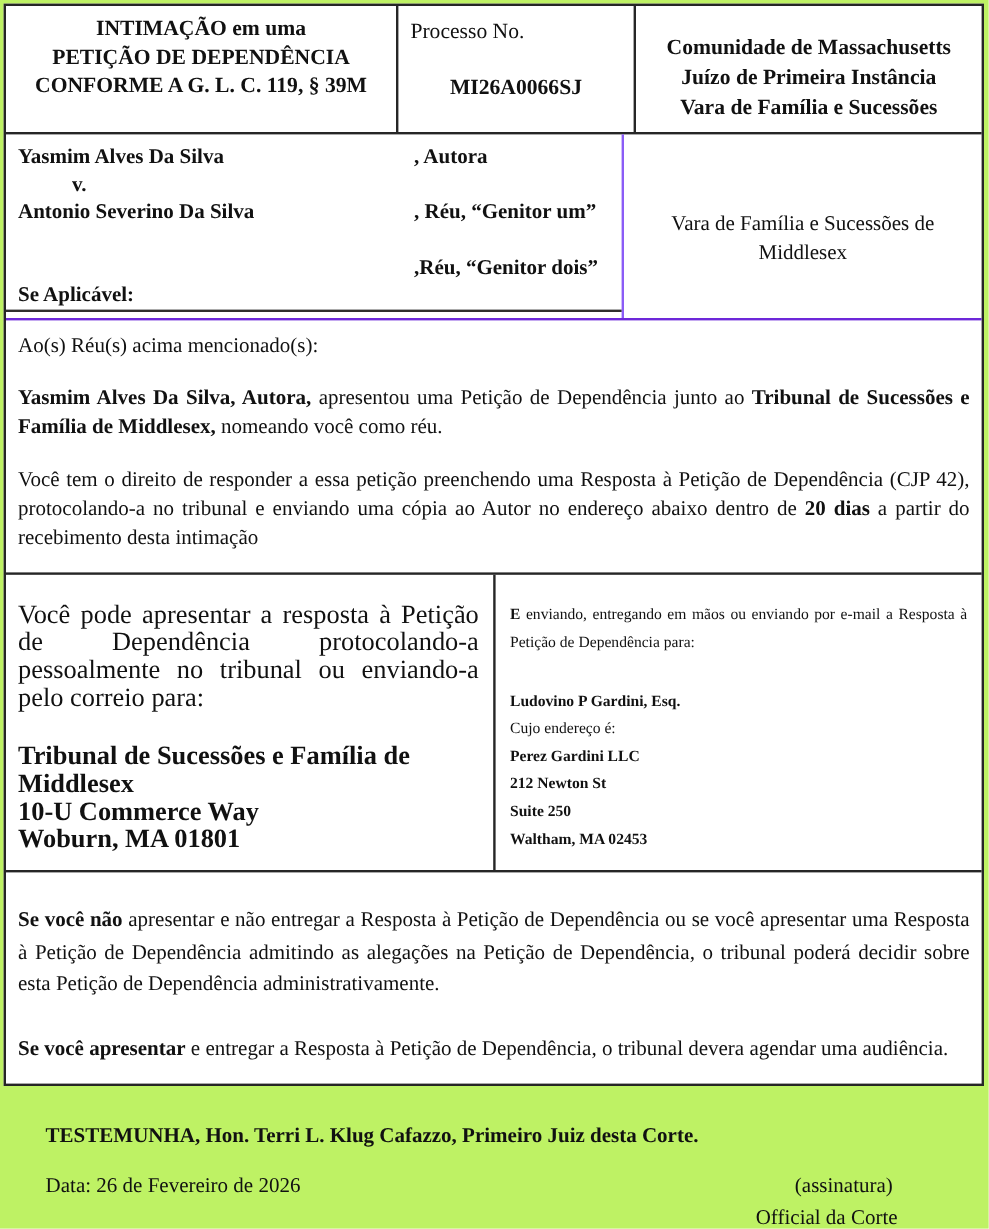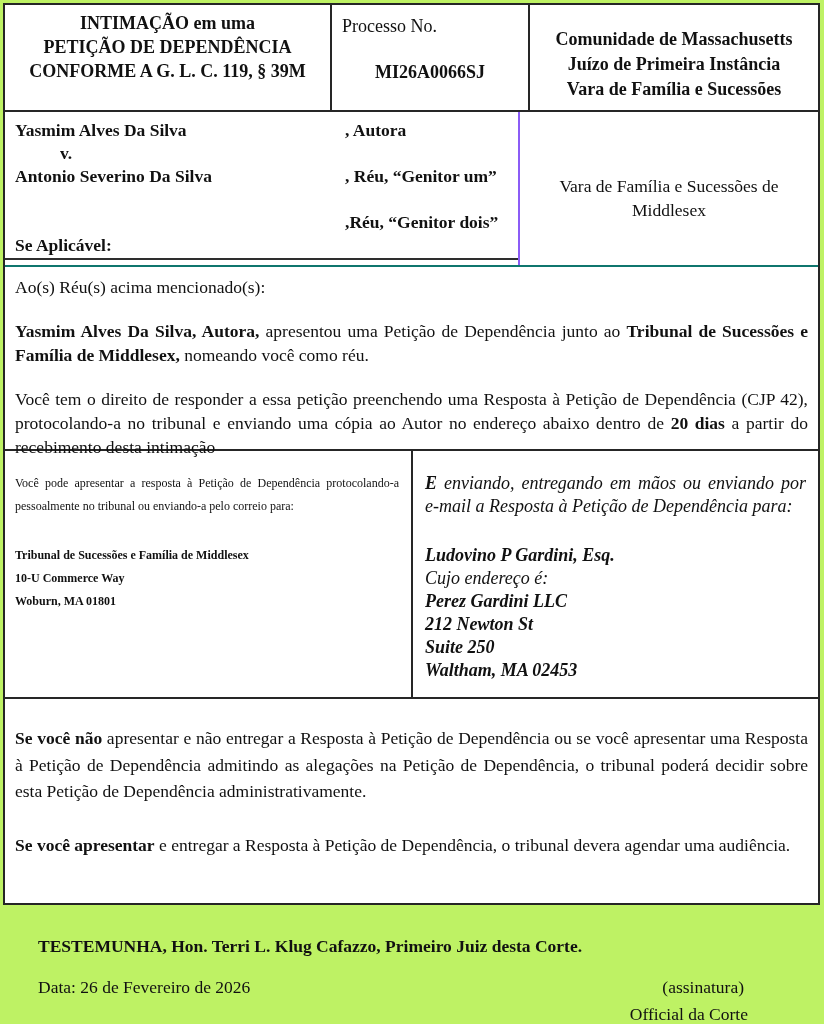--- a/index.html
+++ b/index.html
@@ -63,44 +63,44 @@
     position:absolute;left:0;right:0;bottom:5px;
     border-top:2px solid #2e2e2e;
   }
   .parties-right{
     display:flex;align-items:center;justify-content:center;
     text-align:center;font-size:17.5px;line-height:24px;
     padding:18px 28px 0 28px;box-sizing:border-box;
   }
   
   .row-body{
-    border-top:2px solid #0f766e;
-    height:184px;
+    border-top:2px solid #6d28d9;
+    height:212px;
     padding:8px 10px 0 10px;
     font-size:17.5px;line-height:24px;
   }
   .row-body p{margin:0;text-align:justify;}
   .row-body .p1{margin-top:20px;}
   .row-body .p2{margin-top:20px;}
   
   .row-filing{
     border-top:2px solid #262626;
     display:grid;grid-template-columns:408px 1fr;
     height:248px;
   }
   .filing-left{
     border-right:2px solid #262626;box-sizing:border-box;
     padding:21px 12px 13px 10px;
-    font-size:12px;line-height:23px;
+    font-size:22px;line-height:23px;
   }
   .filing-left .intro{margin:0;text-align:justify;}
   .filing-left .address{margin-top:26px;font-weight:bold;}
   .filing-right{
     padding:21px 12px 0 12px;
-    font-size:18px;line-height:23px;box-sizing:border-box;font-style:italic;
+    font-size:13px;line-height:23px;box-sizing:border-box;
   }
   .filing-right .intro{margin:0;text-align:justify;}
   .filing-right .attorney{margin-top:26px;font-weight:bold;}
   .filing-right .addr-bold{font-weight:bold;}
   
   .row-notices{
     border-top:2px solid #262626;
     height:178px;
     padding:26px 10px 0 10px;
     font-size:17.5px;line-height:26.5px;

